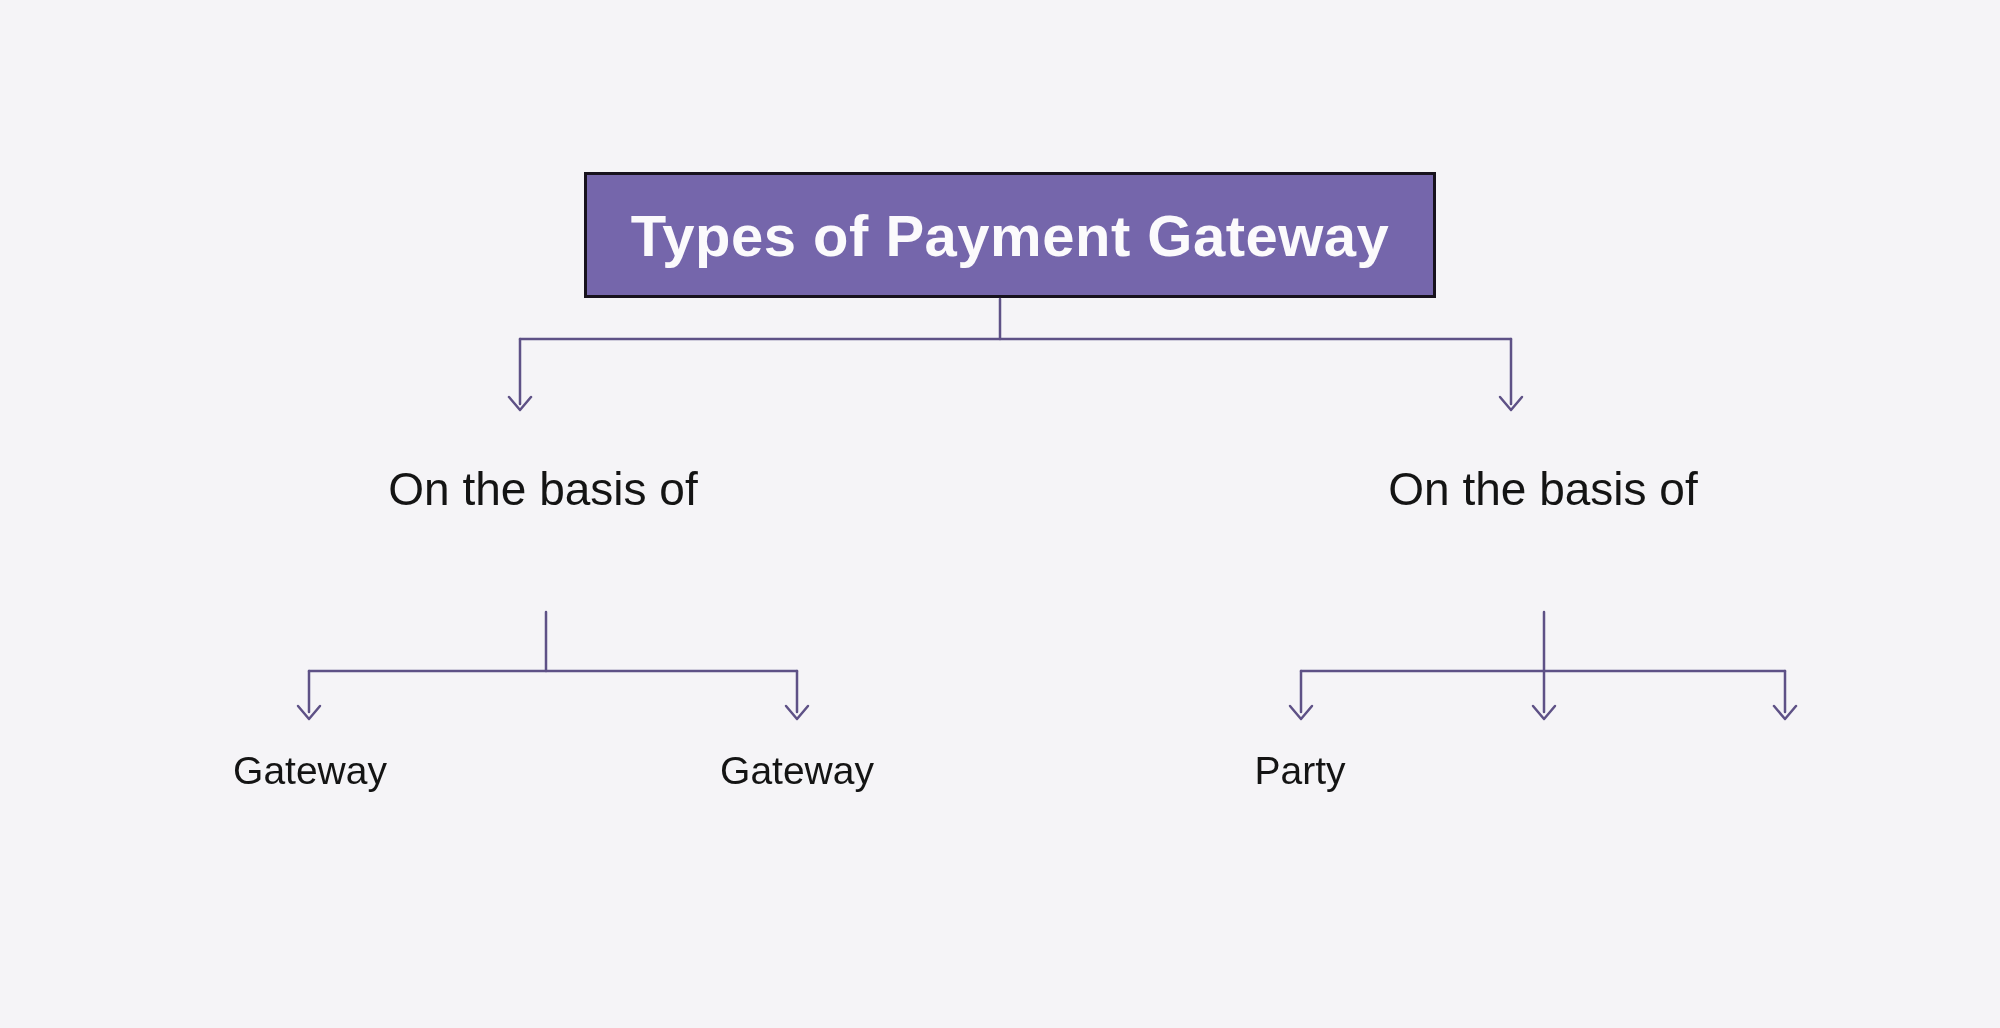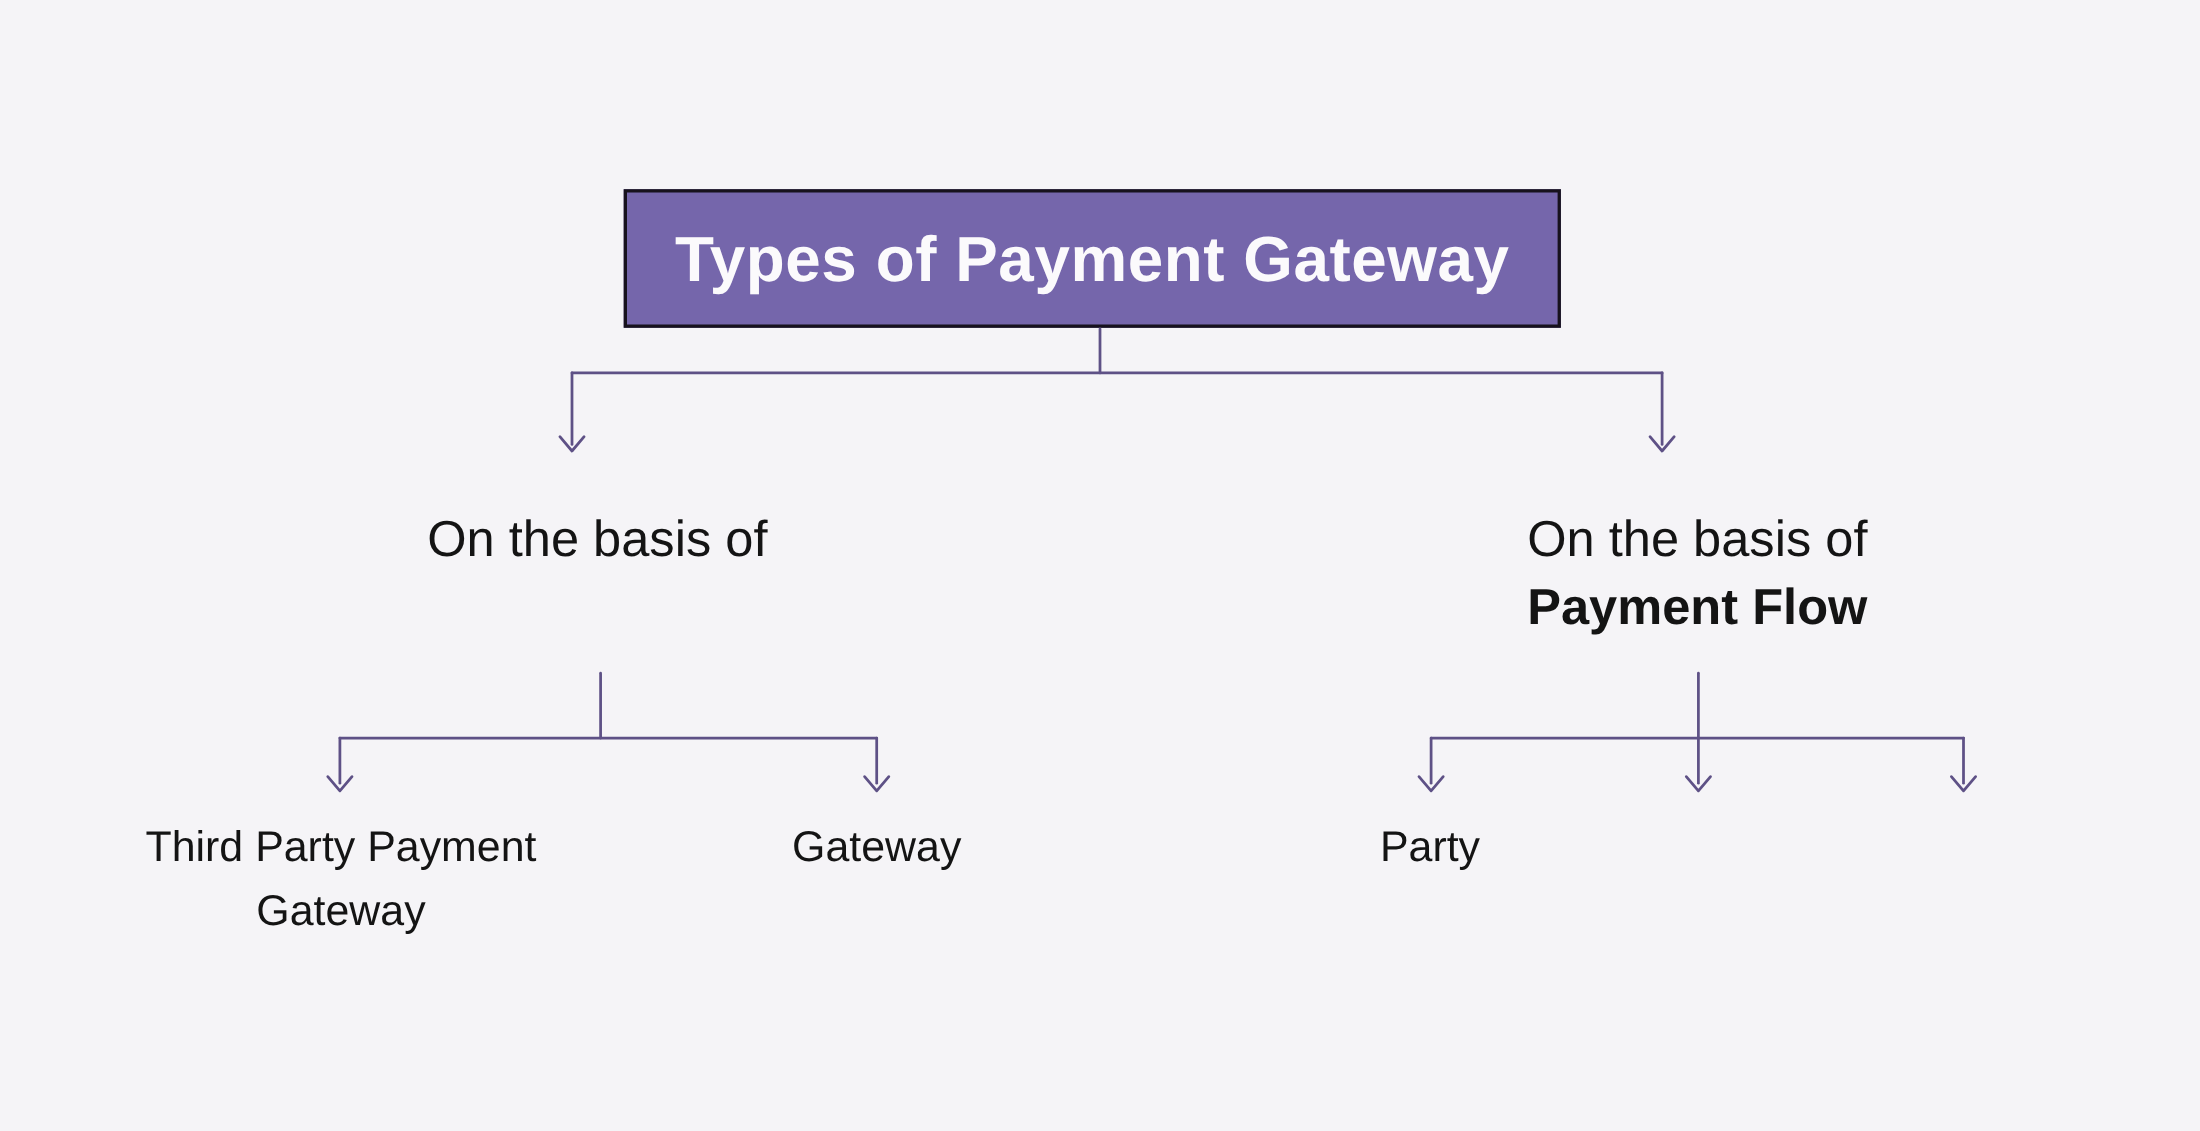--- a/index.html
+++ b/index.html
@@ -17,21 +17,21 @@
     background: var(--background);
     overflow: hidden;
   }
   .canvas {
     position: relative;
     width: 2000px; height: 1028px;
     background: var(--background);
   }
   .title-box {
     position: absolute;
-    left: 567px; top: 172px;
+    left: 584px; top: 172px;
     width: 852px; height: 126px;
     background: var(--node-fill);
     border: 3px solid var(--node-border);
     display: flex; align-items: center; justify-content: center;
   }
   .title-box .title-text {
     color: var(--node-text);
     font-size: 58px;
     font-weight: 700;
     letter-spacing: 0.5px;
@@ -108,25 +108,23 @@
       <polyline points="1774,706 1785,719 1796,706"></polyline>
     </g>
   </svg>
 
   <div class="label branch-label" style="left:543px">
     <div class="branch-prefix">On the basis of</div>
   </div>
 
   <div class="label branch-label" style="left:1543px">
     <div class="branch-prefix">On the basis of</div>
-    <div class="branch-name">Payment Flow</div>
   </div>
 
   <div class="label leaf-label" style="left:310px">
-    <div>Third Party Payment</div>
     <div>Gateway</div>
   </div>
 
   <div class="label leaf-label" style="left:797px">
     <div>Gateway</div>
   </div>
 
   <div class="label leaf-label" style="left:1300px">
     <div>Party</div>
   </div>

